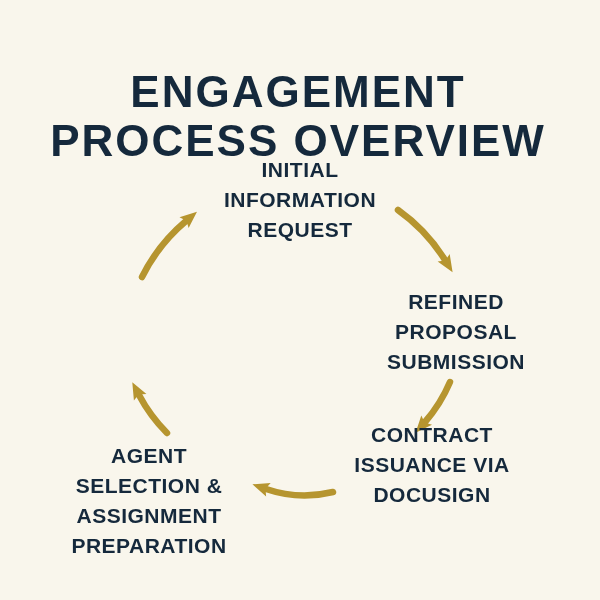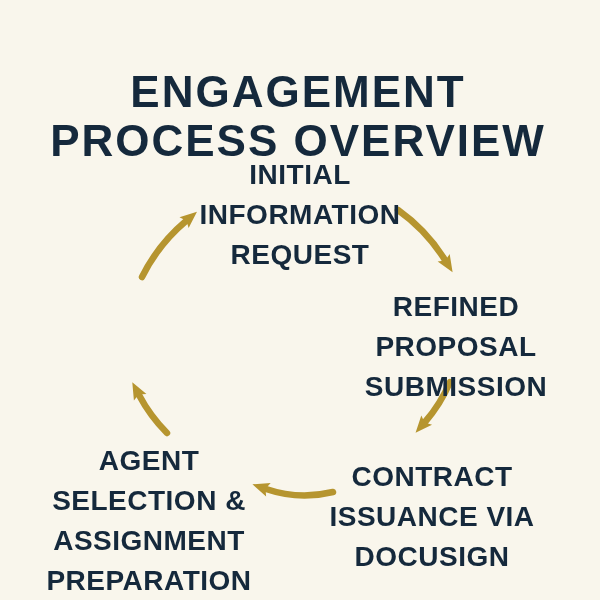--- a/index.html
+++ b/index.html
@@ -35,28 +35,28 @@
     letter-spacing: 2px;
     white-space: pre-line;
   }
   .step {
     position: absolute;
     width: 320px;
     transform: translateX(-50%);
     text-align: center;
     color: var(--text);
     font-weight: bold;
-    font-size: 28px;
-    line-height: 40px;
+    font-size: 21px;
+    line-height: 30px;
     letter-spacing: 0.5px;
     white-space: pre-line;
   }
   .step-top          { left: 300px; top: 155px; }
   .step-right        { left: 456px; top: 287px; }
-  .step-bottom-right { left: 432px; top: 457px; text-align: center; }
+  .step-bottom-right { left: 432px; top: 420px; text-align: center; }
   .step-bottom-left  { left: 149px; top: 441px; }
   .step-left         { left: 163px; top: 286px; }
   .arrows {
     position: absolute;
     left: 0; top: 0;
     width: 600px;
     height: 600px;
   }
   .arrows path.shaft {
     fill: none;

